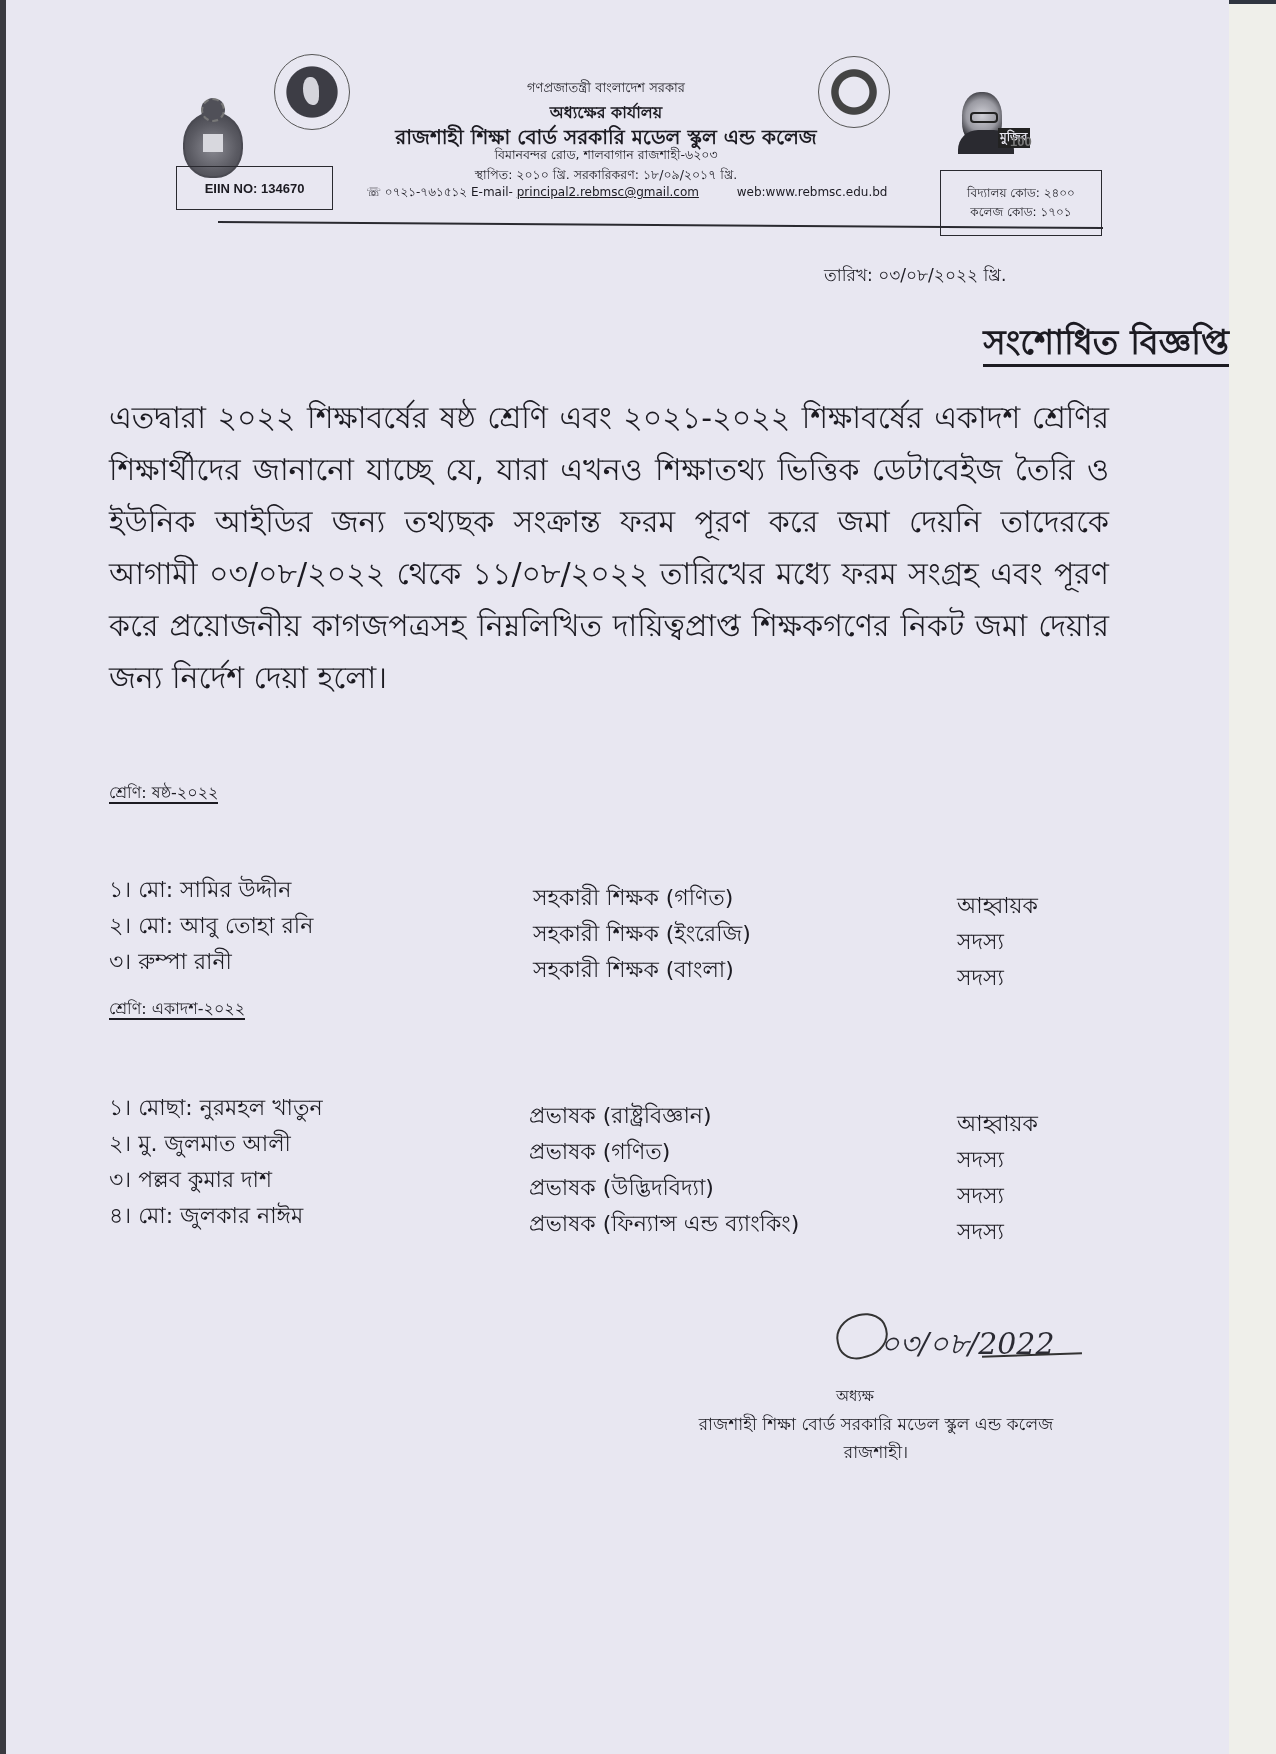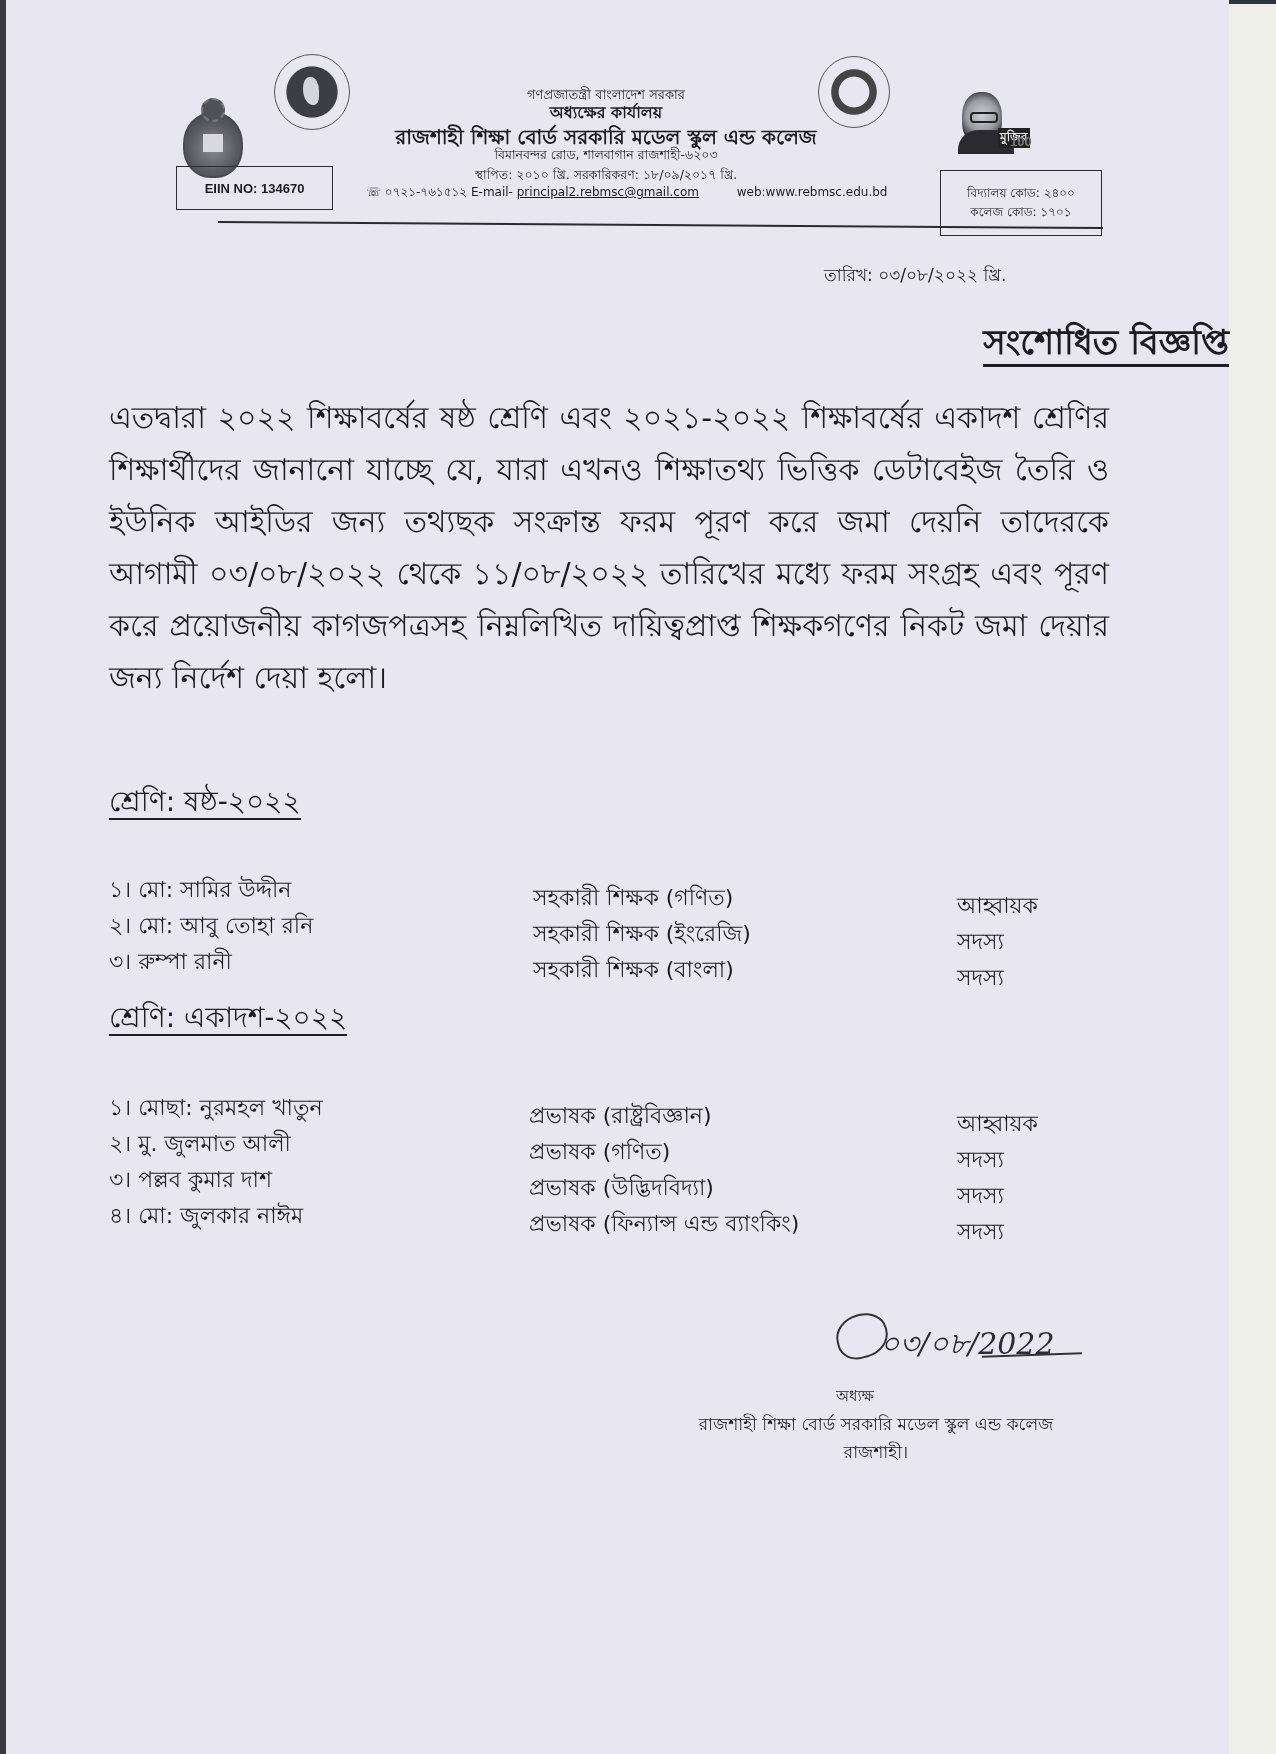--- a/index.html
+++ b/index.html
@@ -10,21 +10,21 @@
     color: #1c1b22;
   }
   .scan-left-edge { position: absolute; left: 0; top: 0; width: 6px; height: 1754px; background: #3a3a40; }
   .page {
     position: absolute; left: 6px; top: 0; width: 1223px; height: 1754px;
     background: #e8e7f1;
   }
   .margin-strip { position: absolute; left: 1229px; top: 0; width: 47px; height: 1754px; background: #efefea; }
   .corner-band { position: absolute; left: 1229px; top: 0; width: 47px; height: 4px; background: #2f3540; }
   .lh-center { position: absolute; left: 300px; width: 600px; text-align: center; }
-  .lh-gov { top: 85px; font-size: 13px; }
+  .lh-gov { top: 78px; font-size: 13px; }
   .lh-office { top: 100px; font-size: 16px; font-weight: bold; }
   .lh-school { top: 122px; font-size: 20px; font-weight: bold; left: 270px; width: 660px; }
   .lh-address { top: 146px; font-size: 12.5px; }
   .lh-established { top: 166px; font-size: 12.5px; }
   .lh-contact { position: absolute; top: 183px; left: 360px; font-size: 12px; white-space: nowrap; }
   .lh-contact .email { text-decoration: underline; }
   .lh-contact .web { margin-left: 34px; }
 
   .eiin-box {
     position: absolute; left: 170px; top: 166px; width: 155px; height: 42px;
@@ -88,21 +88,21 @@
   }
   .notice-title span { border-bottom: 3px solid #1c1b22; padding-bottom: 2px; }
 
   
   .notice-body {
     position: absolute; left: 103px; top: 392px; width: 1000px;
     font-size: 30px; line-height: 52px; text-align: justify; text-align-last: left;
   }
 
   
-  .section-head { position: absolute; left: 103px; font-size: 28px; }
+  .section-head { position: absolute; left: 103px; font-size: 16px; }
   .section-head span { border-bottom: 2px solid #1c1b22; }
   .sec1-head { top: 780px; }
   .sec2-head { top: 996px; }
 
   .member-row { position: absolute; left: 103px; width: 960px; height: 34px; font-size: 22px; margin-top: 32px; }
   .member-row .m-name { position: absolute; left: 0; top: 0; white-space: nowrap; }
   .member-row .m-desig { position: absolute; left: 424px; top: 8px; white-space: nowrap; }
   .member-row .m-role { position: absolute; left: 848px; top: 16px; white-space: nowrap; }
   .sec2 .m-desig { left: 420px; }
 

